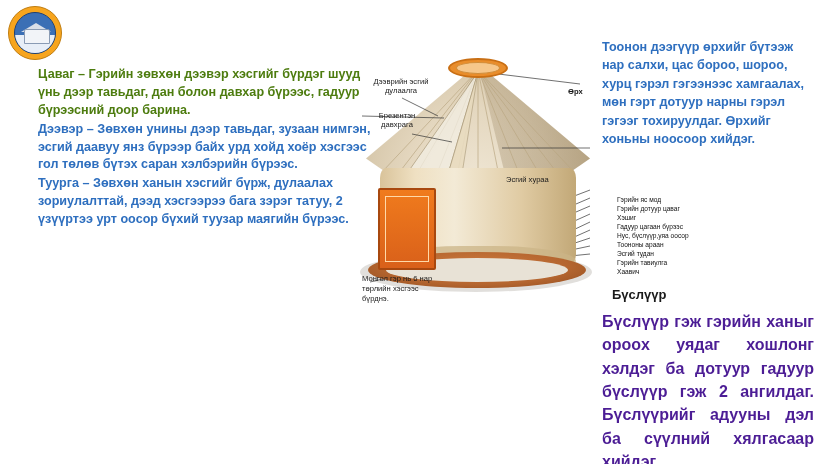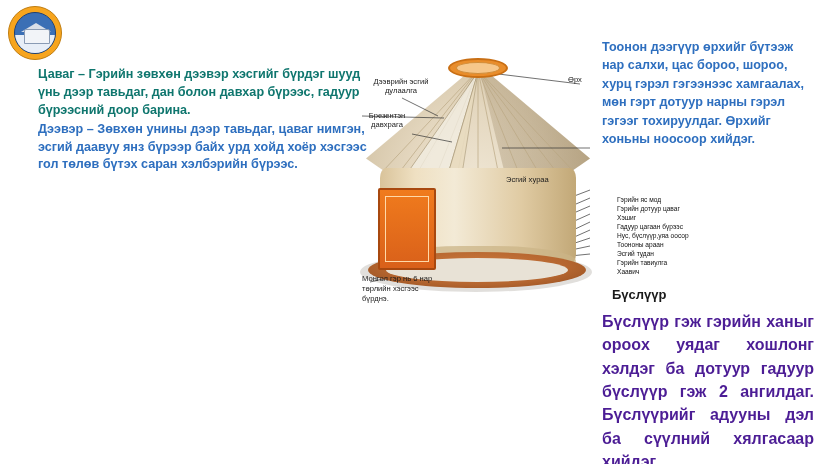--- a/index.html
+++ b/index.html
@@ -78,21 +78,21 @@
     left: 38px;
     top: 66px;
     width: 338px;
     font-size: 12.6px;
     line-height: 1.42;
     font-weight: bold;
   }
   .left-col p {
     margin: 0 0 1px 0;
   }
-  .c-red { color: #0f766e; }
+  .c-red { color: #4d7c0f; }
   .c-blue { color: #2e6fbf; }
 
   
   .right-top {
     position: absolute;
     left: 602px;
     top: 38px;
     width: 210px;
     font-size: 12.6px;
     line-height: 1.46;
@@ -266,21 +266,22 @@
     <div class="inner">
       <div class="sky"></div>
       <div class="ground"></div>
       <div class="roof"></div>
       <div class="ger"></div>
     </div>
   </div>
 
   <div class="left-col">
     <p class="c-red">Цаваг – Гэрийн зөвхөн дээвэр хэсгийг бүрдэг шууд үнь дээр тавьдаг, дан болон давхар бүрээс, гадуур бүрээсний доор барина.</p>
-    <p class="c-blue">Дээвэр – Зөвхөн унины дээр тавьдаг, цаваг нимгэн, эсгий даавуу янз бүрээр байх урд хойд хоёр хэсгээс гол төлөв бүтэх саран хэлбэрийн бүрээс.</p>
+    <p class="c-blue">Дээвэр – Зөвхөн унины дээр тавьдаг, зузаан нимгэн, эсгий даавуу янз бүрээр байх урд хойд хоёр хэсгээс гол төлөв бүтэх саран хэлбэрийн бүрээс.</p>
+    <p class="c-blue">Туурга – Зөвхөн ханын хэсгийг бүрж, дулаалах зориулалттай, дээд хэсгээрээ бага зэрэг татуу, 2 үзүүртээ урт оосор бүхий туузар маягийн бүрээс.</p>
   </div>
 
   <div class="right-top">Тоонон дээгүүр өрхийг бүтээж нар салхи, цас бороо, шороо, хурц гэрэл гэгээнээс хамгаалах, мөн гэрт дотуур нарны гэрэл гэгээг тохируулдаг. Өрхийг хоньны нооcоор хийдэг.</div>
 
   <div class="right-bottom">Бүслүүр гэж гэрийн ханыг орооx уядаг хошлонг хэлдэг ба дотуур гадуур бүслүүр гэж 2 ангилдаг. Бүслүүрийг адууны дэл ба сүүлний хялгасаар хийдэг.</div>
 
   <div class="illus">
     <div class="base-shadow"></div>
 
     <div class="roof-outer"></div>
@@ -362,24 +363,24 @@
     <div class="floor-ring"></div>
     <div class="floor-ring-in"></div>
     <div class="door">
       <div class="panel"></div>
     </div>
   </div>
 
   <div class="lbl c" style="left:358px; top:78px; width:70px; white-space:normal;">Дээврийн
 эсгий дулаалга</div>
 
-  <div class="lbl c" style="left:348px; top:112px; width:62px; white-space:normal;">Брезентэн
+  <div class="lbl c" style="left:358px; top:112px; width:62px; white-space:normal;">Брезентэн
 давхрага</div>
 
-  <div class="lbl" style="left:568px; top:76px;">Өрх</div>
+  <div class="lbl" style="left:568px; top:88px;font-weight:bold;">Өрх</div>
 
   <div class="lbl" style="left:506px; top:132px;margin-top:44px;">Эсгий хураа</div>
 
   <div class="lbl lbl-bold" style="left:612px; top:288px;">Бүслүүр</div>
 
   <div class="lbl" style="left:362px; top:274px; width:78px; white-space:normal; line-height:1.3;">Монгол гэр нь 6 нар
 төрлийн хэсгээс бүрднэ.</div>
 
   <div>
     <div class="lbl-mini" style="left:617px; top:196px;">Гэрийн яс мод</div>

